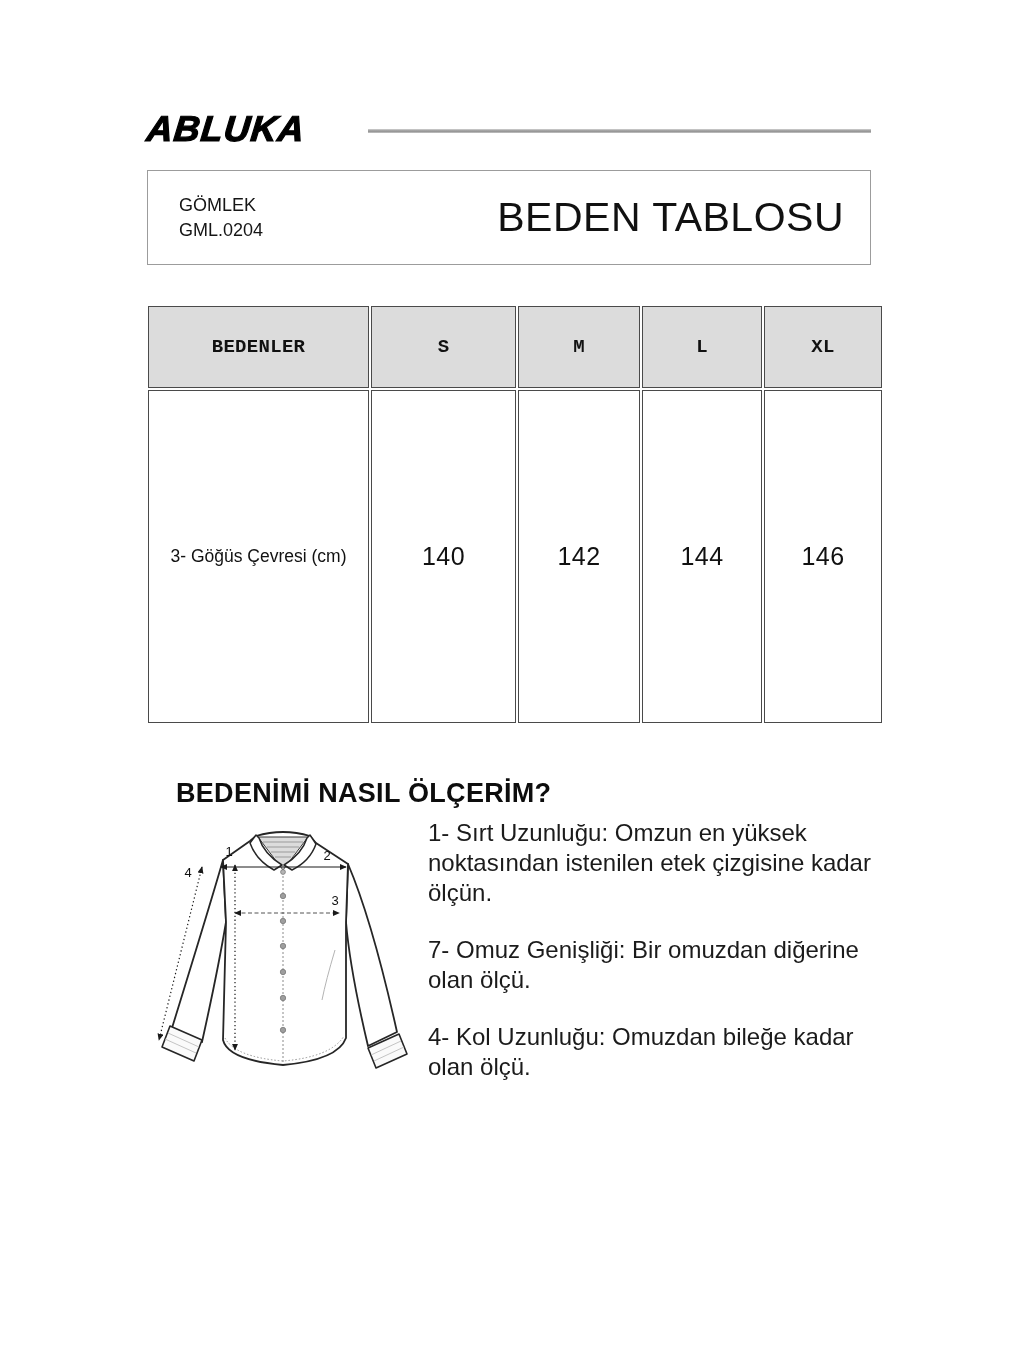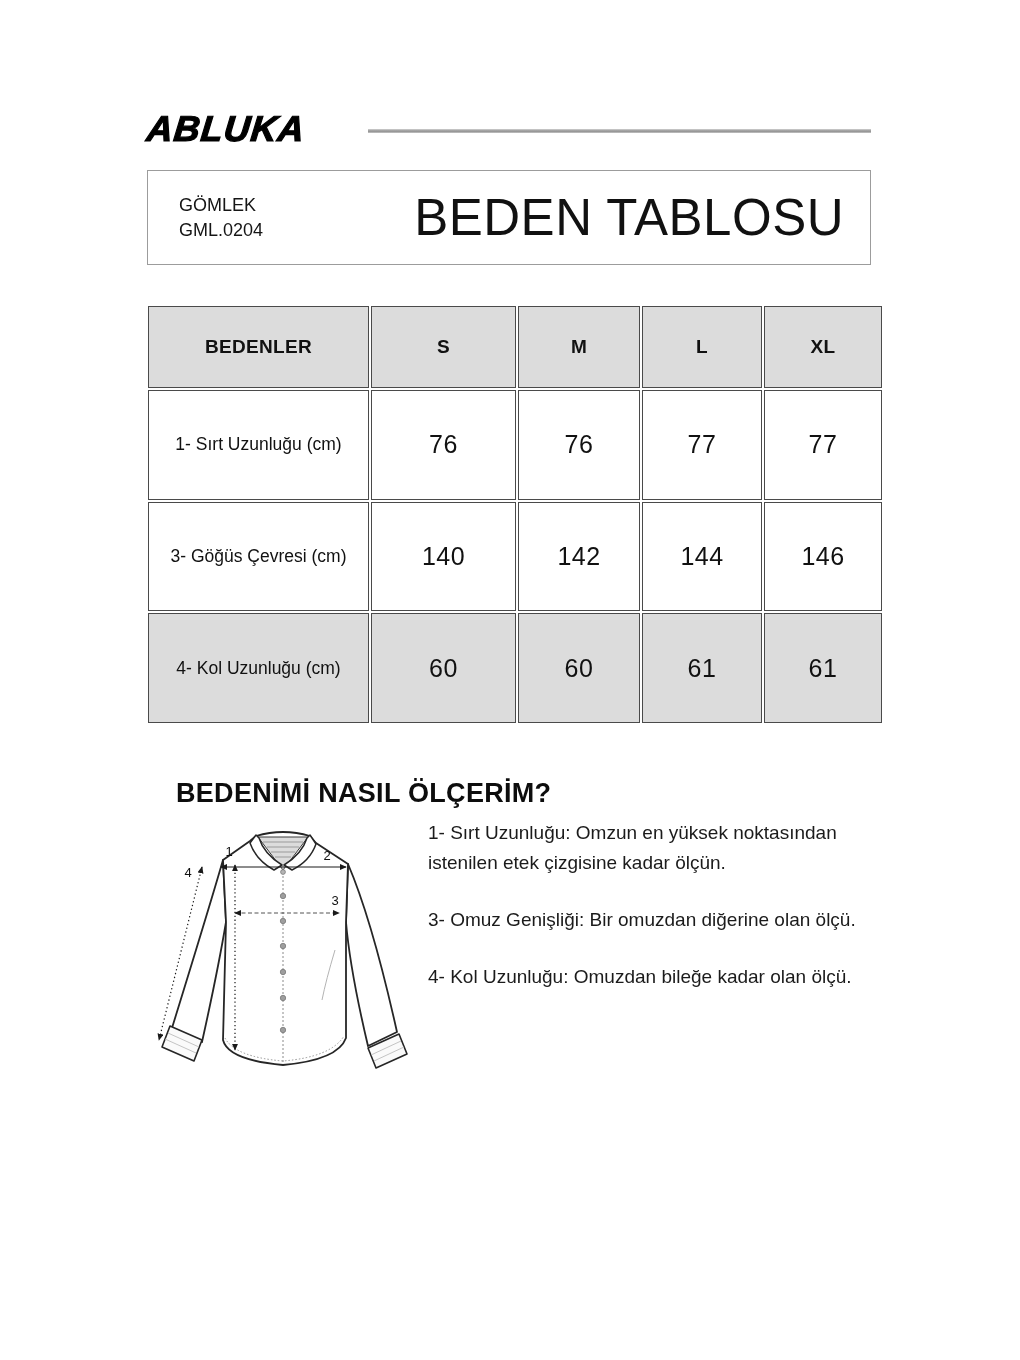--- a/index.html
+++ b/index.html
@@ -20,45 +20,45 @@
     background:linear-gradient(to bottom,#d2d2d2 0%,#8f8f8f 55%,#c6c6c6 100%);
   }
   
   .title-box{
     position:absolute;left:147px;top:170px;width:724px;height:95px;
     border:1px solid #9c9c9c;box-sizing:border-box;
     display:flex;align-items:center;justify-content:space-between;
     padding:0 26px 0 31px;background:#fff;gap:40px;
   }
   .product{font-size:18px;line-height:1.35;color:#151515;}
-  .doc-title{font-size:51px;letter-spacing:.5px;color:#111;font-weight:normal;white-space:nowrap;text-align:right;}
+  .doc-title{font-size:41px;letter-spacing:.5px;color:#111;font-weight:normal;white-space:nowrap;text-align:right;}
   
   table.size-table{
     position:absolute;left:146px;top:304px;width:726px;height:421px;
     border-collapse:separate;border-spacing:2px;table-layout:fixed;
     background:#fff;
   }
   table.size-table th,table.size-table td{
     border:1.5px solid #4a4a4a;text-align:center;vertical-align:middle;
     background:#ffffff;padding:0;
   }
   table.size-table tr{height:82px;}
   table.size-table th{font-size:19px;font-weight:bold;letter-spacing:.3px;}
   td.row-label{font-size:17.5px;font-weight:normal;}
   td.value{font-size:25px;font-weight:normal;letter-spacing:.5px;}
-  tr.gray th,tr.gray td{background:#dcdcdc;}
+  tr.gray th,tr.gray td{background:#dcdcdc;font-family:Liberation Mono, monospace;}
   
   .measure-heading{
     position:absolute;left:164px;top:766px;margin:12px;
     font-size:27px;font-weight:bold;letter-spacing:.3px;color:#0d0d0d;
   }
   .diagram{position:absolute;left:150px;top:810px;width:272px;height:278px;}
   .instructions{
     position:absolute;left:428px;top:818px;width:452px;
-    font-size:19px;line-height:30px;color:#1b1b1b;
+    font-size:24px;line-height:30px;color:#1b1b1b;
   }
   .instructions p{margin:0 0 27px 0;}
   .instructions p:last-child{margin-bottom:16px;}
 </style>
 </head>
 <body>
 
 <div class="page">
 
   <div class="logo">ABLUKA</div>
@@ -84,39 +84,25 @@
       <tr class="gray">
         <th>BEDENLER</th>
         <th>S</th>
         <th>M</th>
         <th>L</th>
         <th>XL</th>
       </tr>
     </thead>
     <tbody>
       <tr>
-        <td class="row-label">1- Sırt Uzunluğu (cm)</td>
-        <td class="value">76</td>
-        <td class="value">76</td>
-        <td class="value">77</td>
-        <td class="value">77</td>
-      </tr>
-      <tr>
         <td class="row-label">3- Göğüs Çevresi (cm)</td>
         <td class="value">140</td>
         <td class="value">142</td>
         <td class="value">144</td>
         <td class="value">146</td>
-      </tr>
-      <tr class="gray">
-        <td class="row-label">4- Kol Uzunluğu (cm)</td>
-        <td class="value">60</td>
-        <td class="value">60</td>
-        <td class="value">61</td>
-        <td class="value">61</td>
       </tr>
     </tbody>
   </table>
 
   <h2 class="measure-heading">BEDENİMİ NASIL ÖLÇERİM?</h2>
 
   <svg class="diagram" viewBox="0 0 272 278" xmlns="http://www.w3.org/2000/svg">
     <defs>
       <marker id="ah" markerWidth="9" markerHeight="9" refX="6.2" refY="3" orient="auto-start-reverse" markerUnits="userSpaceOnUse">
         <path d="M0,0 L7,3 L0,6 Z" fill="#1a1a1a"></path>
@@ -168,17 +154,17 @@
     <g font-family="Liberation Sans, sans-serif" font-size="13" fill="#111" text-anchor="middle">
       <text x="79" y="46">1</text>
       <text x="177" y="50">2</text>
       <text x="185" y="95">3</text>
       <text x="38" y="67">4</text>
     </g>
   </svg>
 
   <div class="instructions">
     <p>1- Sırt Uzunluğu: Omzun en yüksek noktasından istenilen etek çizgisine kadar ölçün.</p>
-    <p>3- Omuz Genişliği: Bir omuzdan diğerine olan ölçü.</p>
+    <p>7- Omuz Genişliği: Bir omuzdan diğerine olan ölçü.</p>
     <p>4- Kol Uzunluğu: Omuzdan bileğe kadar olan ölçü.</p>
   </div>
 
 </div>
 
 </body></html>

